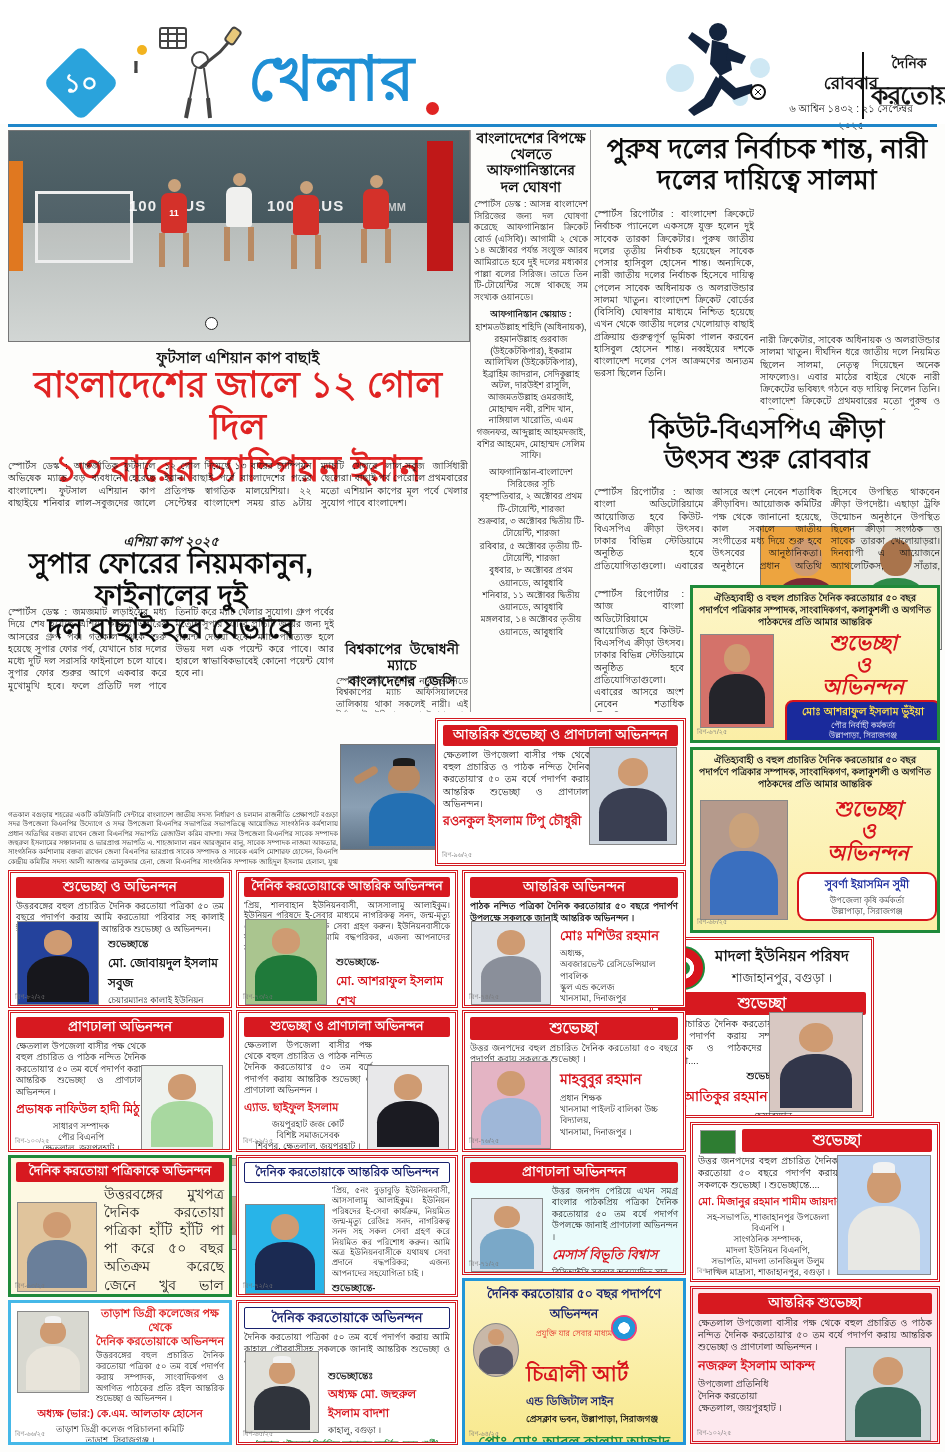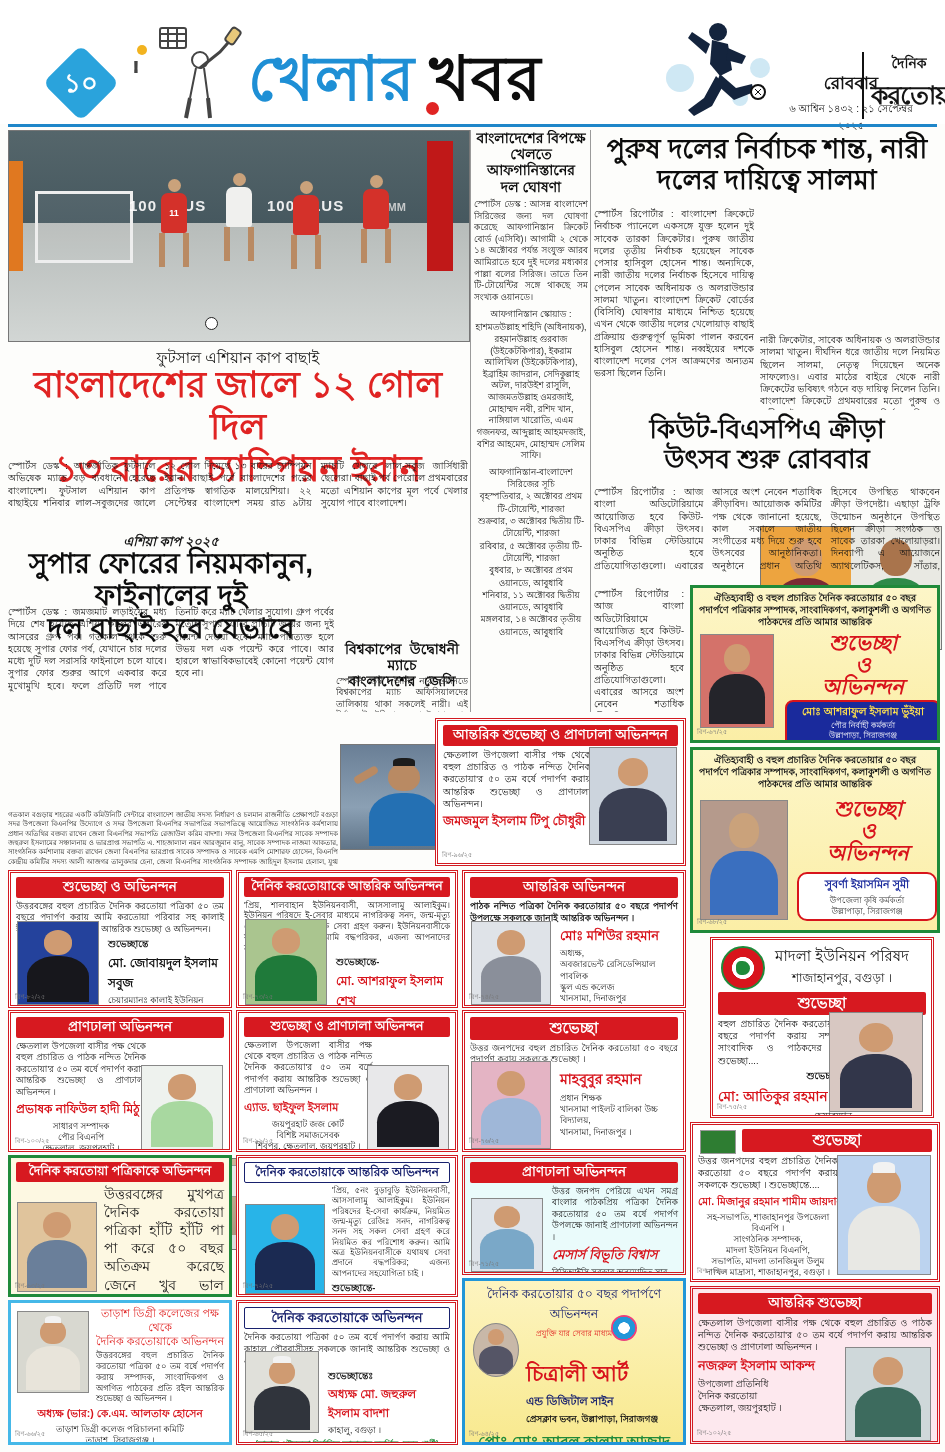--- a/index.html
+++ b/index.html
@@ -1,21 +1,21 @@
 <!DOCTYPE html>
 <html><head>
 <meta charset="utf-8">
 <style>
   html,body{margin:0;padding:0;}
   body{width:945px;height:1452px;position:relative;background:#fdfdfb;font-family:"Liberation Sans","DejaVu Sans",sans-serif;color:#151515;overflow:hidden;}
   .abs{position:absolute;}
   .j{text-align:justify;text-justify:inter-word;}
   .c{text-align:center;}
   .pre{white-space:pre-line;}
-  .b{font-weight:normal;}
+  .b{font-weight:bold;}
   .red{color:#e02423;}
   .small{font-size:9.3px;line-height:1.32;}
   .tiny{font-size:6.9px;line-height:1.35;}
   .hl{font-weight:bold;line-height:1.16;text-align:center;color:#0c0c0c;}
   .kicker{font-weight:bold;font-style:italic;text-align:center;}
   .cols2{column-count:2;column-gap:9px;}
   .cols3{column-count:3;column-gap:9px;}
   .vline{width:1px;background:#9a9a9a;}
   .hrule{height:3px;background:#1f86c9;}
   
@@ -58,21 +58,20 @@
       <path d="M88 46 L108 30 L122 14" stroke-width="3"></path>
       <rect x="116" y="6" width="10" height="16" rx="3" transform="rotate(35 121 14)" fill="#e8c87a"></rect>
       <path d="M78 76 L74 96 M96 76 L98 96" stroke-width="4"></path>
       <circle cx="30" cy="28" r="5" fill="#f2b31f" stroke="none"></circle>
       <text x="22" y="50" font-size="14" fill="#555">!</text>
     </g>
   </svg>
   <div class="abs" style="left:248px;top:40px;height:84px;display:flex;align-items:center;gap:14px;">
     <span style="font-size:62px;font-weight:bold;color:#1e8fd5;letter-spacing:1px;position:relative;">খেলার</span>
     <span class="abs" style="left:178px;top:62px;width:13px;height:13px;border-radius:50%;background:#e02423;"></span>
-    <span style="font-size:62px;font-weight:bold;color:#0d0d0d;letter-spacing:1px;">খবর</span>
   </div>
   <svg class="abs" style="left:640px;top:18px;" width="150" height="106" viewBox="0 0 150 106">
     <circle cx="40" cy="60" r="14" fill="#cfe8f4"></circle>
     <circle cx="120" cy="50" r="10" fill="#cfe8f4"></circle>
     <circle cx="100" cy="80" r="8" fill="#cfe8f4"></circle>
     <g fill="#14243d">
       <circle cx="78" cy="14" r="9"></circle>
       <path d="M72 22 L88 26 L92 52 L80 58 L70 46 Z"></path>
       <path d="M70 26 L52 14 L48 20 L66 36 Z"></path>
       <path d="M88 30 L106 38 L102 46 L86 42 Z"></path>
@@ -192,21 +191,21 @@
     <div class="portrait" style="width:28px;height:42px;border:none;--pbg:transparent;--shirt:#703a8c;"></div>
     <div class="portrait" style="width:28px;height:42px;border:none;--pbg:transparent;--shirt:#444;"></div>
   </div>
 </div>
 <div class="abs tiny j" style="left:8px;top:810px;width:330px;height:56px;overflow:hidden;">গতকাল বগুড়ায় শহরের একটি কমিউনিটি সেন্টারে বাংলাদেশ জাতীয় সদস্য নির্ধারণ ও চলমান রাজনীতি প্রেক্ষাপটে বগুড়া সদর উপজেলা বিএনপির উদ্যোগে ও সদর উপজেলা বিএনপির সভাপতির সভাপতিত্বে আয়োজিত সাংগঠনিক কর্মশালায় প্রধান অতিথির বক্তব্য রাখেন জেলা বিএনপির সভাপতি রেজাউল করিম বাদশা। সদর উপজেলা বিএনপির সাবেক সম্পাদক জহুরুল ইসলামের সঞ্চালনায় ও ভারপ্রাপ্ত সভাপতি এ. শাহজালাল নয়ন আরজুমান বানু, সাবেক সম্পাদক নাজমা আকতার, সাংগঠনিক কর্মশালায় বক্তব্য রাখেন জেলা বিএনপির ভারপ্রাপ্ত সাবেক সম্পাদক ও সাবেক এমপি মোশারফ হোসেন, বিএনপি কেন্দ্রীয় কমিটির সদস্য আলী আজগর তালুকদার হেনা, জেলা বিএনপির সাংগঠনিক সম্পাদক জাহিদুল ইসলাম হেলাল, যুগ্ম সাবেক সম্পাদক শেখ তাহাউদ্দিন নাসিম, মোয়াজ্জেম শহিদুল হোসেন, মোয়াজ্জেম লুৎফর রহমান, জেলা মহিলা দলের ভারপ্রাপ্ত সভাপতি এ. শাহজালাল নয়ন আরজুমান বানু, সাবেক সম্পাদক নাজমা আকতার প্রমুখ।</div>
 
 <div class="ad" style="left:435px;top:718px;width:251px;height:148px;">
   <div class="ad-h">আন্তরিক শুভেচ্ছা ও প্রাণঢালা অভিনন্দন</div>
   <div class="portrait" style="position:absolute;right:6px;top:26px;width:86px;height:96px;--pbg:#ccd4dd;--shirt:#3a3f52;"></div>
   <div class="small j" style="width:148px;">ক্ষেতলাল উপজেলা বাসীর পক্ষ থেকে বহুল প্রচারিত ও পাঠক নন্দিত দৈনিক করতোয়া'র ৫০ তম বর্ষে পদার্পণ করায় আন্তরিক শুভেচ্ছা ও প্রাণঢালা অভিনন্দন।</div>
-  <div class="ad-name" style="font-size:12.5px;">জমজমুল ইসলাম টিপু চৌধুরী</div>
+  <div class="ad-name" style="font-size:12.5px;">রওনকুল ইসলাম টিপু চৌধুরী</div>
   <div class="ad-code">বিণ-৯৬/২৫</div>
 </div>
 
 <div class="ad yellow-ad" style="left:690px;top:585px;width:250px;height:158px;">
   <div class="c" style="font-size:9.3px;font-weight:bold;line-height:1.3;">ঐতিহ্যবাহী ও বহুল প্রচারিত দৈনিক করতোয়ার ৫০ বছর পদার্পণে পত্রিকার সম্পাদক, সাংবাদিকগণ, কলাকুশলী ও অগণিত পাঠকদের প্রতি আমার আন্তরিক</div>
   <div class="portrait" style="position:absolute;left:7px;top:46px;width:72px;height:92px;--pbg:#d4726a;--shirt:#24242a;"></div>
   <div class="script-greet pre" style="position:absolute;left:110px;top:44px;width:120px;">শুভেচ্ছা
 ও
 অভিনন্দন</div>
   <div class="abs" style="left:92px;top:112px;width:148px;background:#1a2a9c;border:2px solid #d8141c;border-radius:8px;color:#fff;text-align:center;padding:2px;">
@@ -225,21 +224,21 @@
 ও
 অভিনন্দন</div>
   <div class="abs" style="left:104px;top:122px;width:132px;background:#fff;border:2px solid #d8141c;border-radius:10px;text-align:center;padding:2px;">
     <div style="font-size:11px;font-weight:bold;color:#1a2a9c;">সুবর্ণা ইয়াসমিন সুমী</div>
     <div class="pre" style="font-size:8.4px;line-height:1.3;color:#333;">উপজেলা কৃষি কর্মকর্তা
 উল্লাপাড়া, সিরাজগঞ্জ</div>
   </div>
   <div class="ad-code">বিণ-৬৮/২৫</div>
 </div>
 
-<div class="ad" style="left:710px;top:937px;width:224px;height:181px;">
+<div class="ad" style="left:650px;top:937px;width:224px;height:181px;">
   <div class="abs" style="left:8px;top:6px;width:40px;height:40px;border-radius:50%;background:radial-gradient(circle at 50% 50%, #fff 0 38%, #d8141c 40% 100%);border:2px solid #1f8a3a;">
     <div class="abs" style="left:13px;top:13px;width:14px;height:14px;background:#1f8a3a;border-radius:40% 60% 55% 45%;"></div>
   </div>
   <div class="c b" style="font-size:15px;margin-left:40px;">মাদলা ইউনিয়ন পরিষদ</div>
   <div class="c" style="font-size:12px;margin-left:40px;">শাজাহানপুর, বগুড়া ।</div>
   <div class="ad-h" style="margin-top:3px;font-size:15px;">শুভেচ্ছা</div>
   <div class="portrait" style="position:absolute;right:8px;top:72px;width:92px;height:98px;--pbg:#d8c8c2;--shirt:#32364a;"></div>
   <div class="small j" style="width:134px;">বহুল প্রচারিত দৈনিক করতোয়া ৫০ বছরে পদার্পণ করায় সম্পাদক, সাংবাদিক ও পাঠকদের প্রতি শুভেচ্ছা....</div>
   <div class="sig" style="width:134px;text-align:right;">শুভেচ্ছান্তে–</div>
   <div class="ad-name" style="font-size:13.5px;">মো: আতিকুর রহমান</div>

